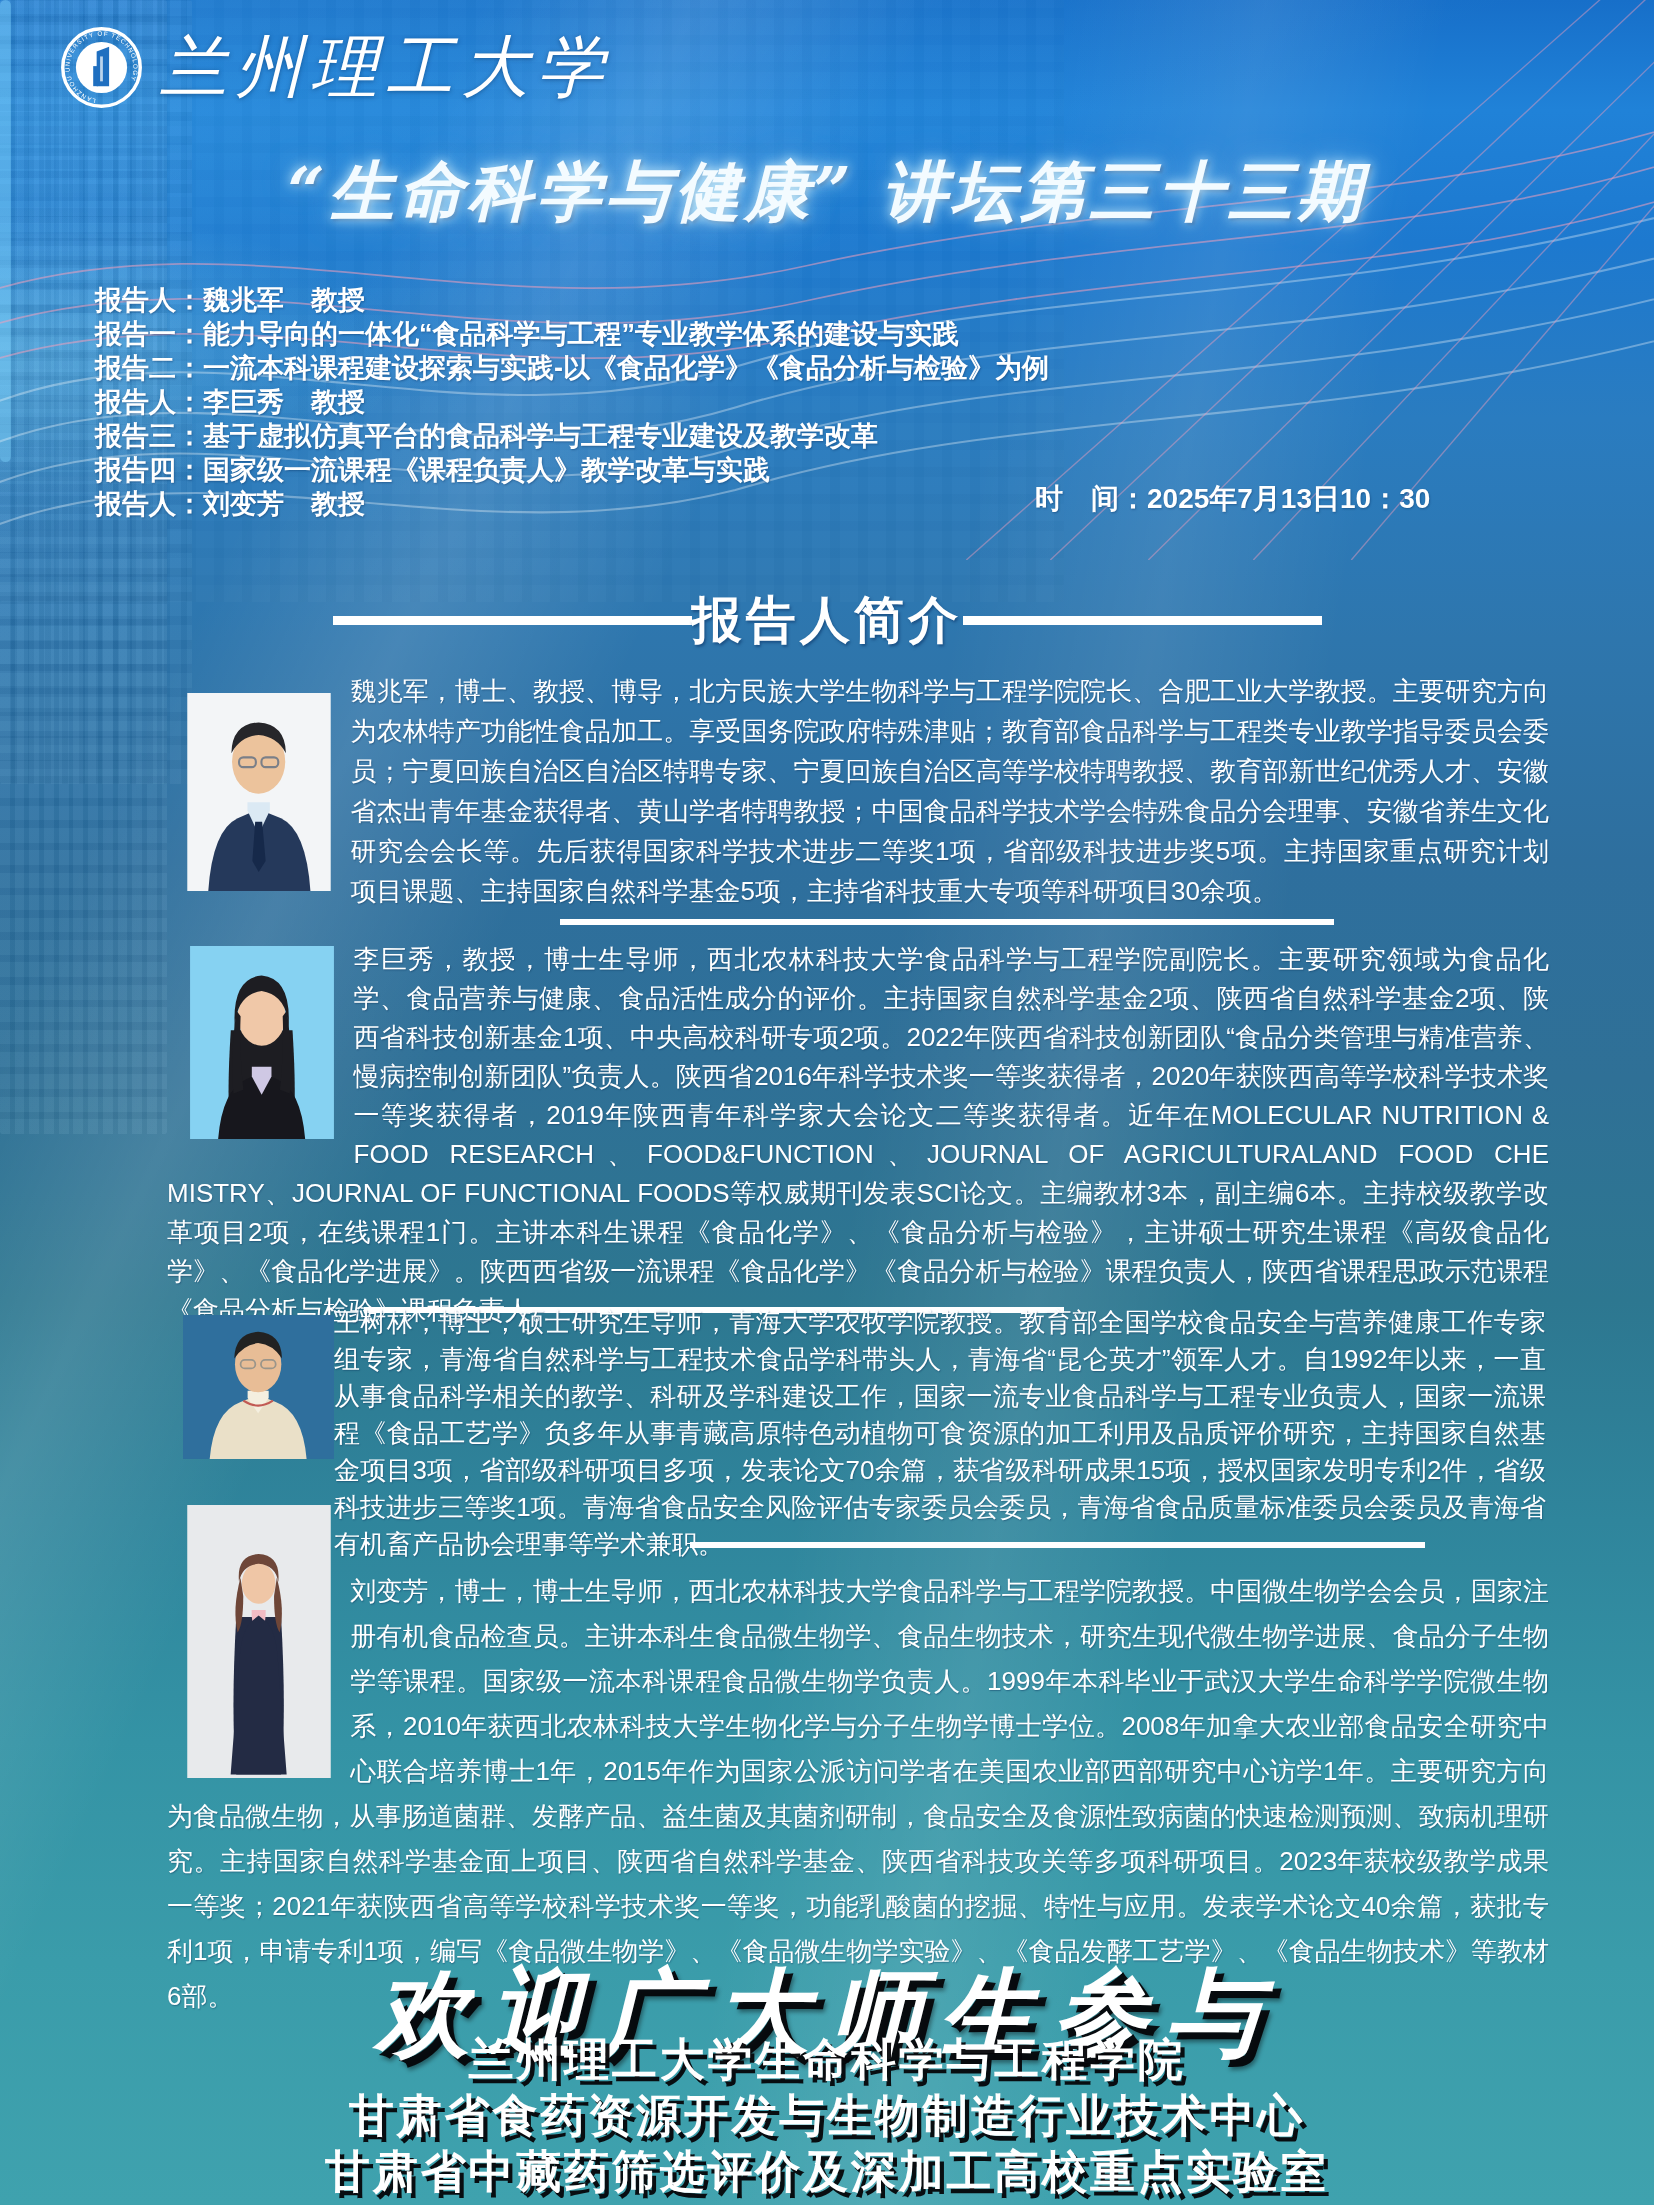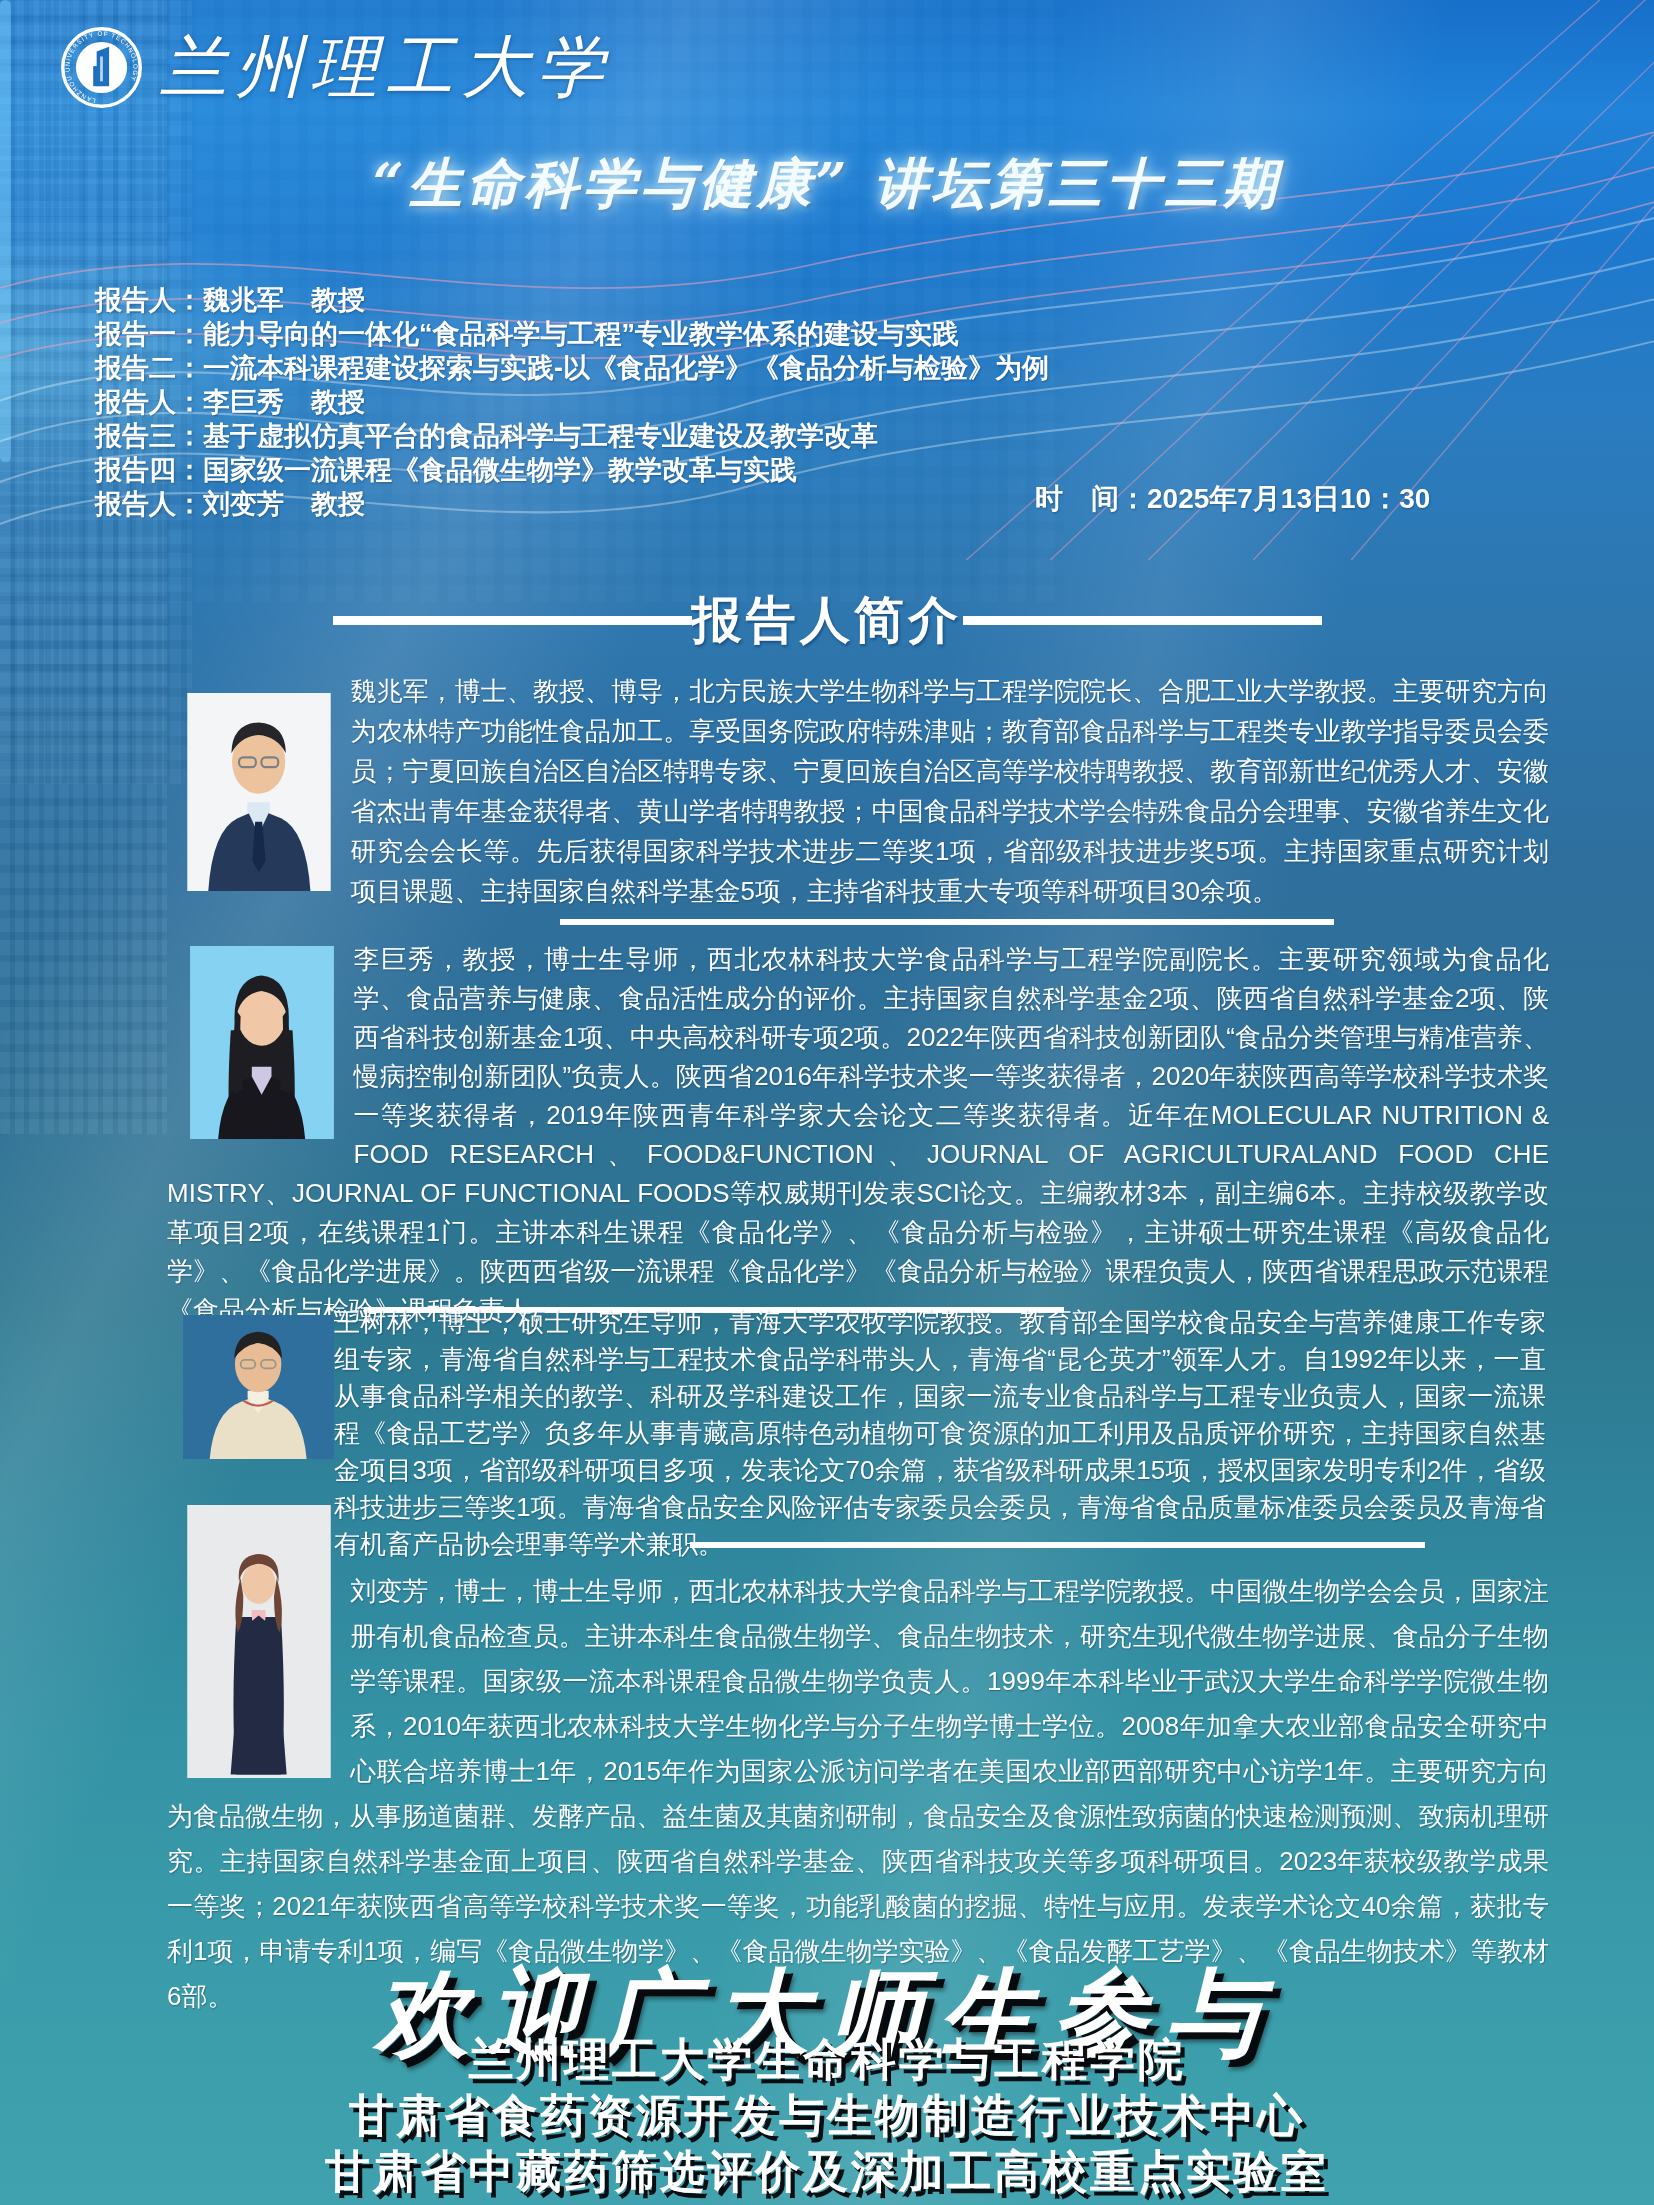--- a/index.html
+++ b/index.html
@@ -41,21 +41,21 @@
   .brand{position:absolute;left:60px;top:25px;display:flex;align-items:center;gap:17px;}
   .emblem{width:83px;height:83px;}
   .uni-name{
     font-family:"DejaVu Serif","Liberation Serif",serif;font-weight:normal;font-style:italic;
     font-size:67px;letter-spacing:8.4px;line-height:84px;
     text-shadow:0 1.4px 4.2px rgba(10,50,100,.5);
   }
   .title{
     position:absolute;left:0;top:148px;width:100%;margin:0;text-align:center;
     font-family:"DejaVu Serif","Liberation Serif",serif;font-weight:bold;font-style:italic;
-    font-size:54px;letter-spacing:4.2px;color:#f3fbff;
+    font-size:65px;letter-spacing:4.2px;color:#f3fbff;
     text-shadow:0 0 11.2px rgba(215,245,255,.95), 0 0 28px rgba(160,220,255,.6), 2.1px 2.1px 2.8px rgba(25,70,130,.55);
   }
   .schedule{position:absolute;left:95px;top:283px;font-size:27px;font-weight:bold;line-height:34px;
     text-shadow:0.7px 1.4px 2.1px rgba(10,50,100,.45);}
   .when{position:absolute;left:1035px;top:473px;font-size:28px;font-weight:bold;line-height:52px;
     text-shadow:0.7px 1.4px 2.1px rgba(10,50,100,.45);}
   .when-row span{white-space:pre;}
 
   .sec-head{position:absolute;left:0;top:587px;width:100%;display:flex;align-items:center;justify-content:center;}
   .sec-head h2{margin:0;font-size:50px;font-weight:bold;letter-spacing:4.2px;
@@ -149,21 +149,21 @@
   </header>
 
   <h1 class="title">“生命科学与健康” 讲坛第三十三期</h1>
 
   <section class="schedule">
     <div class="sch-line">报告人：魏兆军　教授</div>
     <div class="sch-line">报告一：能力导向的一体化“食品科学与工程”专业教学体系的建设与实践</div>
     <div class="sch-line">报告二：一流本科课程建设探索与实践-以《食品化学》《食品分析与检验》为例</div>
     <div class="sch-line">报告人：李巨秀　教授</div>
     <div class="sch-line">报告三：基于虚拟仿真平台的食品科学与工程专业建设及教学改革</div>
-    <div class="sch-line">报告四：国家级一流课程《食品微生物学》教学改革与实践</div>
+    <div class="sch-line">报告四：国家级一流课程《课程负责人》教学改革与实践</div>
     <div class="sch-line">报告人：刘变芳　教授</div>
   </section>
 
   <div class="when">
     <div class="when-row"><span>时　间：</span><span>2025年7月13日10：30</span></div>
   </div>
 
   <div class="sec-head">
     <span class="rule"></span>
     <h2>报告人简介</h2>

